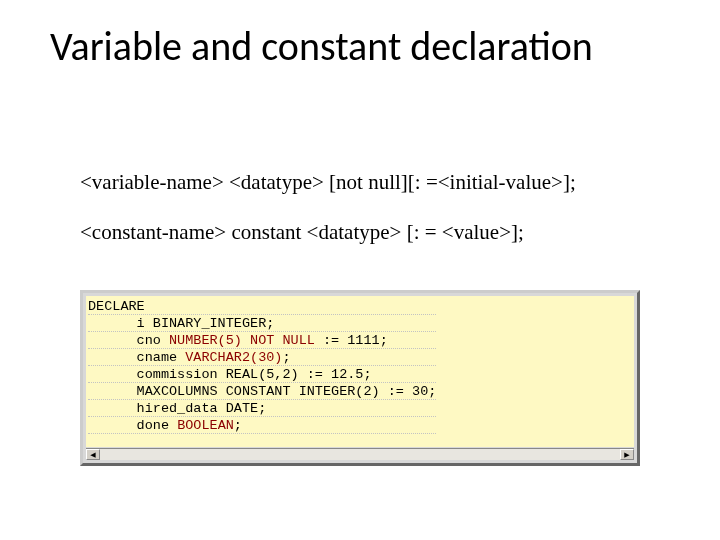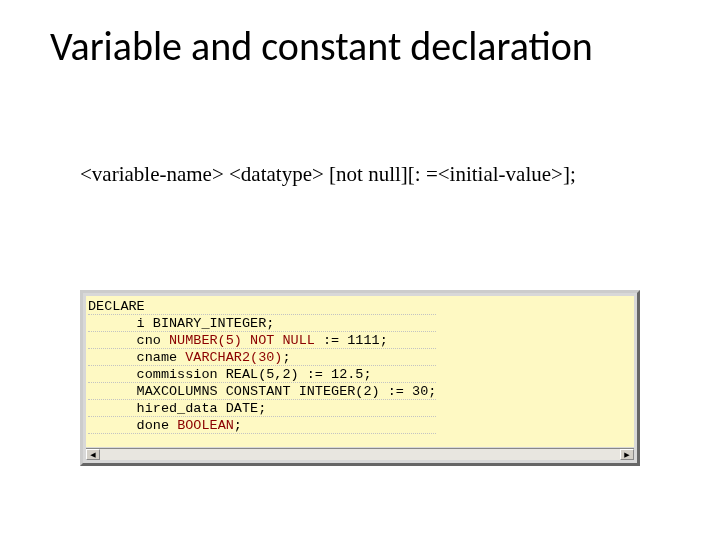--- a/index.html
+++ b/index.html
@@ -29,21 +29,21 @@
   .syntax-block {
     position: absolute;
     left: 80px;
     top: 160px;
     width: 570px;
     font-family: "Times New Roman", Times, serif;
     font-size: 21px;
     line-height: 1.35;
     color: #000;
   }
-  .syntax-line1 { margin-bottom: 22px; }
+  .syntax-line1 { margin-bottom: 22px; margin-top: 8px; }
   .syntax-line2 { }
   .code-area {
     position: absolute;
     left: 80px;
     top: 290px;
     width: 560px;
     height: 176px;
     border: 3px solid #ccc;
     border-right-color: #666;
     border-bottom-color: #666;
@@ -117,20 +117,21 @@
 </style>
 </head>
 <body>
 
 <div class="slide">
 
   <div class="title">Variable and constant declaration</div>
 
   <div class="syntax-block">
     <div class="syntax-line1">&lt;variable-name&gt; &lt;datatype&gt; [not null][: =&lt;initial-value&gt;];</div>
+    <div class="syntax-line2">&lt;constant-name&gt; constant &lt;datatype&gt; [: = &lt;value&gt;];</div>
   </div>
 
   <div class="code-area">
     <div class="code-white">
       <div class="code-lines" id="code-lines"><div class="code-row">DECLARE</div><div class="code-row">      i BINARY_INTEGER;</div><div class="code-row">      cno <span class="kw">NUMBER(5) NOT NULL</span> := 1111;</div><div class="code-row">      cname <span class="kw">VARCHAR2(30)</span>;</div><div class="code-row">      commission REAL(5,2) := 12.5;</div><div class="code-row">      MAXCOLUMNS CONSTANT INTEGER(2) := 30;</div><div class="code-row">      hired_data DATE;</div><div class="code-row">      done <span class="kw">BOOLEAN</span>;</div></div>
     </div>
     <div class="scrollbar-h">
       <div class="sb-btn sb-left">
         <span>◀</span>
       </div>

